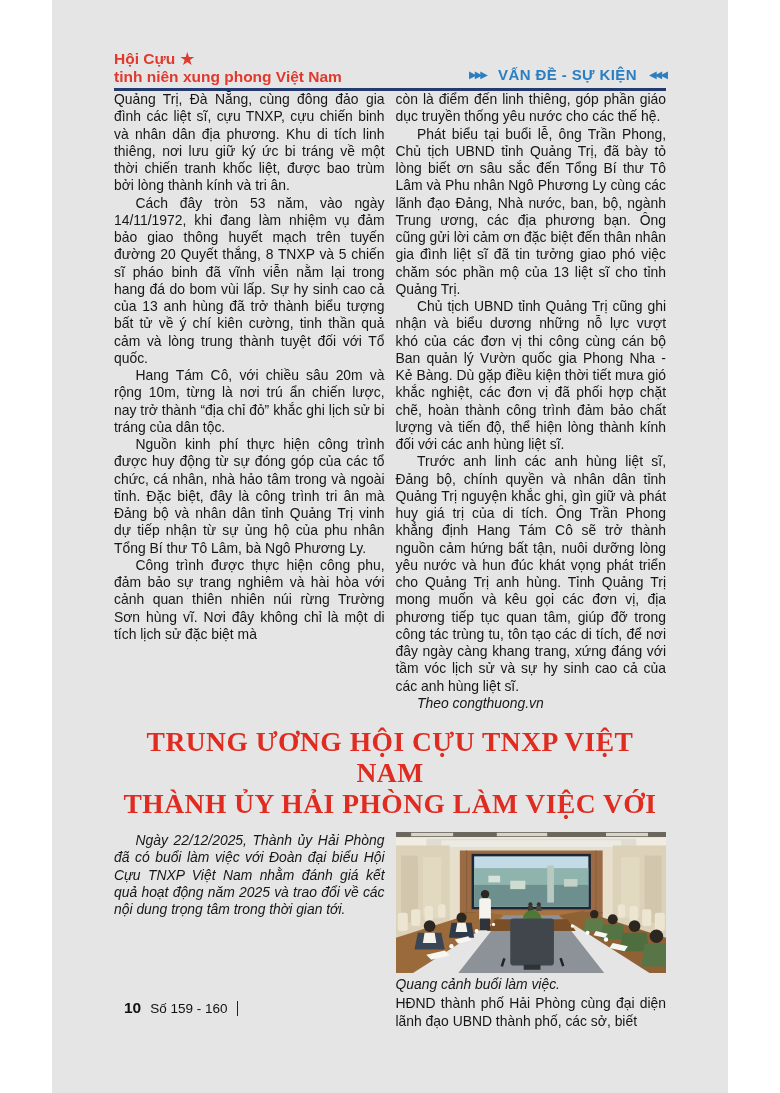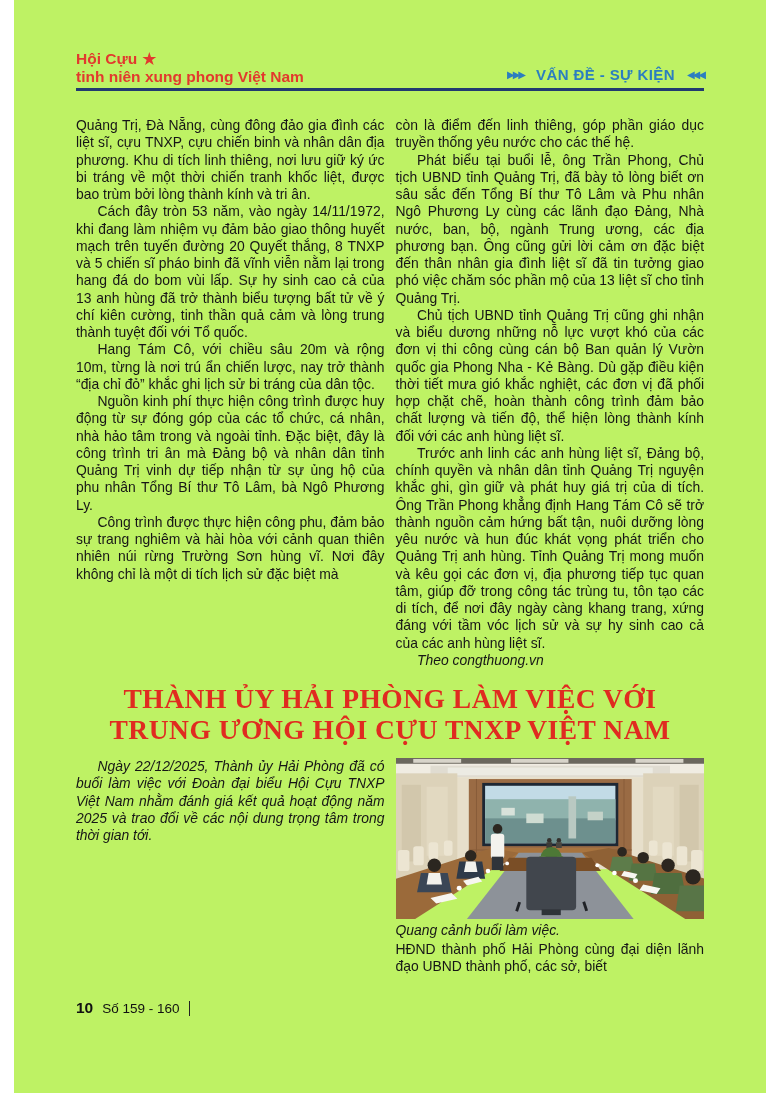--- a/index.html
+++ b/index.html
@@ -1,50 +1,50 @@
 <!DOCTYPE html>
 <html><head>
 <meta charset="utf-8">
 <style>
   html,body{margin:0;padding:0;background:#ffffff;}
   .page{
-    position:relative;width:752px;height:1093px;background:#bef264;
+    position:relative;width:676px;height:1093px;background:#e5e5e5;
     font-family:"Liberation Sans","DejaVu Sans",sans-serif;color:#161616;
     overflow:hidden;margin:0 auto;
   }
   .inner{padding:50px 62px 0 62px;}
 
   
   .masthead{display:flex;justify-content:space-between;align-items:flex-end;}
   .mh-left{color:#e2392e;font-weight:bold;font-size:15.5px;line-height:17px;white-space:nowrap;}
   .mh-left .star{font-size:18px;vertical-align:-1px;margin-left:4px;}
   .mh-right{color:#2b7ec0;font-weight:bold;font-size:15px;display:flex;align-items:center;gap:12px;padding-bottom:2px;white-space:nowrap;letter-spacing:.4px;}
   .arrows{font-size:10px;letter-spacing:-2px;}
   .rule{height:3px;background:#223a70;margin-top:3px;}
 
   
-  .cols{display:grid;grid-template-columns:1fr 1fr;gap:11px;margin-top:26px;}
+  .cols{display:grid;grid-template-columns:1fr 1fr;gap:11px;margin-top:0;}
   .col p{margin:0;font-size:13.9px;line-height:17.25px;text-align:justify;text-indent:1.55em;}
   .col p.noindent{text-indent:0;}
   .byline{font-style:italic;text-align:right;font-size:13.9px;line-height:17.25px;margin-top:0;}
 
   
   .headline{
     color:#e02b20;font-family:"Liberation Serif","DejaVu Serif",serif;font-weight:bold;
     text-align:center;font-size:27.5px;line-height:31px;margin-top:14px;letter-spacing:.5px;
   }
 
   
   .cols2{display:grid;grid-template-columns:1fr 1fr;gap:11px;margin-top:13px;}
   .lead p{font-weight:normal;font-style:italic;}
   .photo-frame{width:100%;display:block;}
   .caption{font-style:italic;text-align:center;font-size:13.4px;line-height:17px;margin:3px 0 2px 0 !important;text-indent:0 !important;}
 
   
-  .footer{position:absolute;left:62px;top:999px;display:flex;align-items:center;gap:9px;font-size:13.5px;color:#111;}
+  .footer{position:absolute;left:72px;top:999px;display:flex;align-items:center;gap:9px;font-size:13.5px;color:#111;}
   .footer .num{font-weight:bold;font-size:15.5px;}
   .footer .sep{width:1px;height:15px;background:#222;}
   .footer .title{letter-spacing:.3px;}
 </style>
 </head>
 <body>
 
 <div class="page">
   <div class="inner">
 
@@ -74,22 +74,22 @@
       <div class="col">
         <p class="noindent">còn là điểm đến linh thiêng, góp phần giáo dục truyền thống yêu nước cho các thế hệ.</p>
         <p>Phát biểu tại buổi lễ, ông Trần Phong, Chủ tịch UBND tỉnh Quảng Trị, đã bày tỏ lòng biết ơn sâu sắc đến Tổng Bí thư Tô Lâm và Phu nhân Ngô Phương Ly cùng các lãnh đạo Đảng, Nhà nước, ban, bộ, ngành Trung ương, các địa phương bạn. Ông cũng gửi lời cảm ơn đặc biệt đến thân nhân gia đình liệt sĩ đã tin tưởng giao phó việc chăm sóc phần mộ của 13 liệt sĩ cho tỉnh Quảng Trị.</p>
         <p>Chủ tịch UBND tỉnh Quảng Trị cũng ghi nhận và biểu dương những nỗ lực vượt khó của các đơn vị thi công cùng cán bộ Ban quản lý Vườn quốc gia Phong Nha - Kẻ Bàng. Dù gặp điều kiện thời tiết mưa gió khắc nghiệt, các đơn vị đã phối hợp chặt chẽ, hoàn thành công trình đảm bảo chất lượng và tiến độ, thể hiện lòng thành kính đối với các anh hùng liệt sĩ.</p>
         <p>Trước anh linh các anh hùng liệt sĩ, Đảng bộ, chính quyền và nhân dân tỉnh Quảng Trị nguyện khắc ghi, gìn giữ và phát huy giá trị của di tích. Ông Trần Phong khẳng định Hang Tám Cô sẽ trở thành nguồn cảm hứng bất tận, nuôi dưỡng lòng yêu nước và hun đúc khát vọng phát triển cho Quảng Trị anh hùng. Tỉnh Quảng Trị mong muốn và kêu gọi các đơn vị, địa phương tiếp tục quan tâm, giúp đỡ trong công tác trùng tu, tôn tạo các di tích, để nơi đây ngày càng khang trang, xứng đáng với tầm vóc lịch sử và sự hy sinh cao cả của các anh hùng liệt sĩ.</p>
         <p class="byline">Theo congthuong.vn</p>
       </div>
     </div>
 
     <div class="headline">
+      <div>TRUNG ƯƠNG HỘI CỰU TNXP VIỆT NAM</div>
       <div>THÀNH ỦY HẢI PHÒNG LÀM VIỆC VỚI</div>
-      <div>TRUNG ƯƠNG HỘI CỰU TNXP VIỆT NAM</div>
     </div>
 
     <div class="cols2">
       <div class="col">
         <div class="lead">
           <p>Ngày 22/12/2025, Thành ủy Hải Phòng đã có buổi làm việc với Đoàn đại biểu Hội Cựu TNXP Việt Nam nhằm đánh giá kết quả hoạt động năm 2025 và trao đổi về các nội dung trọng tâm trong thời gian tới.</p>
         </div>
       </div>
       <div class="col">
 

